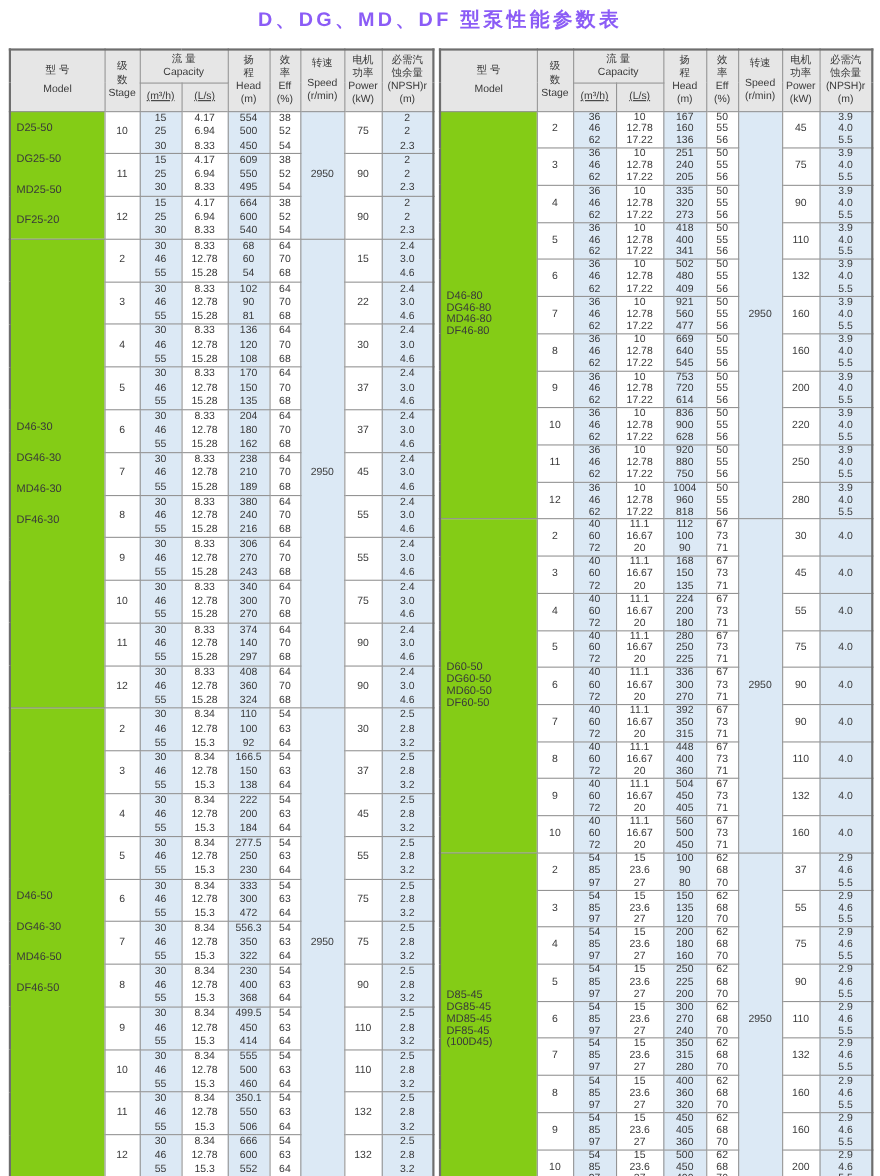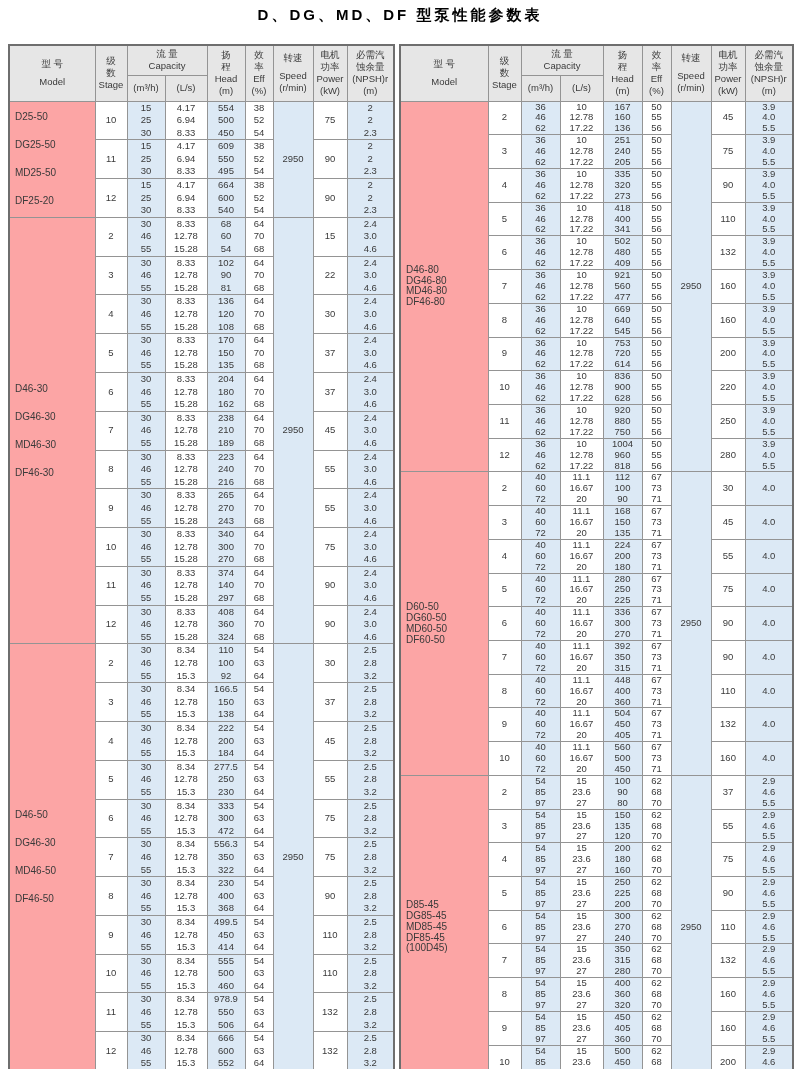--- a/index.html
+++ b/index.html
@@ -4,42 +4,42 @@
 <style>
   * { box-sizing: border-box; margin: 0; padding: 0; }
   body {
     width: 800px; height: 1069px; background: #ffffff;
     font-family: "Liberation Sans", sans-serif; color: #3a3a3a;
     overflow: hidden; position: relative;
   }
   .page { position: relative; width: 800px; height: 1069px; }
   .title {
     position: absolute; left: 0; top: 6px; width: 800px;
-    text-align: center; font-size: 15px; font-weight: bold;
-    color: #000000; letter-spacing: 3px;
+    text-align: center; font-size: 18px; font-weight: bold;
+    color: #8b5cf6; letter-spacing: 3px;
   }
   table {
     border-collapse: collapse; table-layout: fixed;
     border: 2px solid #6e6e6e;
   }
   .tL { position: absolute; left: 8px;  top: 44px; width: 385px; }
   .tR { position: absolute; left: 399px; top: 44px; width: 393px; }
   th, td {
     border: 1px solid #949494; padding: 0;
     font-size: 9.5px; font-weight: normal;
     text-align: center; vertical-align: middle;
   }
   thead th { background: #e6e6e6; }
   thead tr.h1 th { height: 30px; }
-  thead tr.h2 th { height: 26px; }
+  thead tr.h2 th { height: 26px; text-decoration: underline; }
   thead th div { line-height: 12px; }
   th.rs2 { height: 56px !important; }
   .hgap { height: 6px; }
   tbody td.model {
-    background: #fca5a5; text-align: left; padding-left: 5px;
+    background: #84cc16; text-align: left; padding-left: 5px;
     font-size: 10px;
   }
   tbody td.model div { line-height: 28px; }
   tbody td.blue { background: #dcearv; }
   tbody td.blue { background: #dce9f5; }
   tbody td div { line-height: 12.6px; }
   .tR tbody td div { line-height: 10.9px; }
   .tL tbody tr { height: 38.6px; }
   .tR tbody tr { height: 33.1px; }
   
@@ -451,21 +451,21 @@
             <div>30</div>
             <div>46</div>
             <div>55</div>
           </td>
           <td>
             <div>8.33</div>
             <div>12.78</div>
             <div>15.28</div>
           </td>
           <td class="blue">
-            <div>223</div>
+            <div>380</div>
             <div>240</div>
             <div>216</div>
           </td>
           <td>
             <div>64</div>
             <div>70</div>
             <div>68</div>
           </td>
           <td>
             <div>55</div>
@@ -484,21 +484,21 @@
             <div>30</div>
             <div>46</div>
             <div>55</div>
           </td>
           <td>
             <div>8.33</div>
             <div>12.78</div>
             <div>15.28</div>
           </td>
           <td class="blue">
-            <div>265</div>
+            <div>306</div>
             <div>270</div>
             <div>243</div>
           </td>
           <td>
             <div>64</div>
             <div>70</div>
             <div>68</div>
           </td>
           <td>
             <div>55</div>
@@ -922,21 +922,21 @@
             <div>30</div>
             <div>46</div>
             <div>55</div>
           </td>
           <td>
             <div>8.34</div>
             <div>12.78</div>
             <div>15.3</div>
           </td>
           <td class="blue">
-            <div>978.9</div>
+            <div>350.1</div>
             <div>550</div>
             <div>506</div>
           </td>
           <td>
             <div>54</div>
             <div>63</div>
             <div>64</div>
           </td>
           <td>
             <div>132</div>

